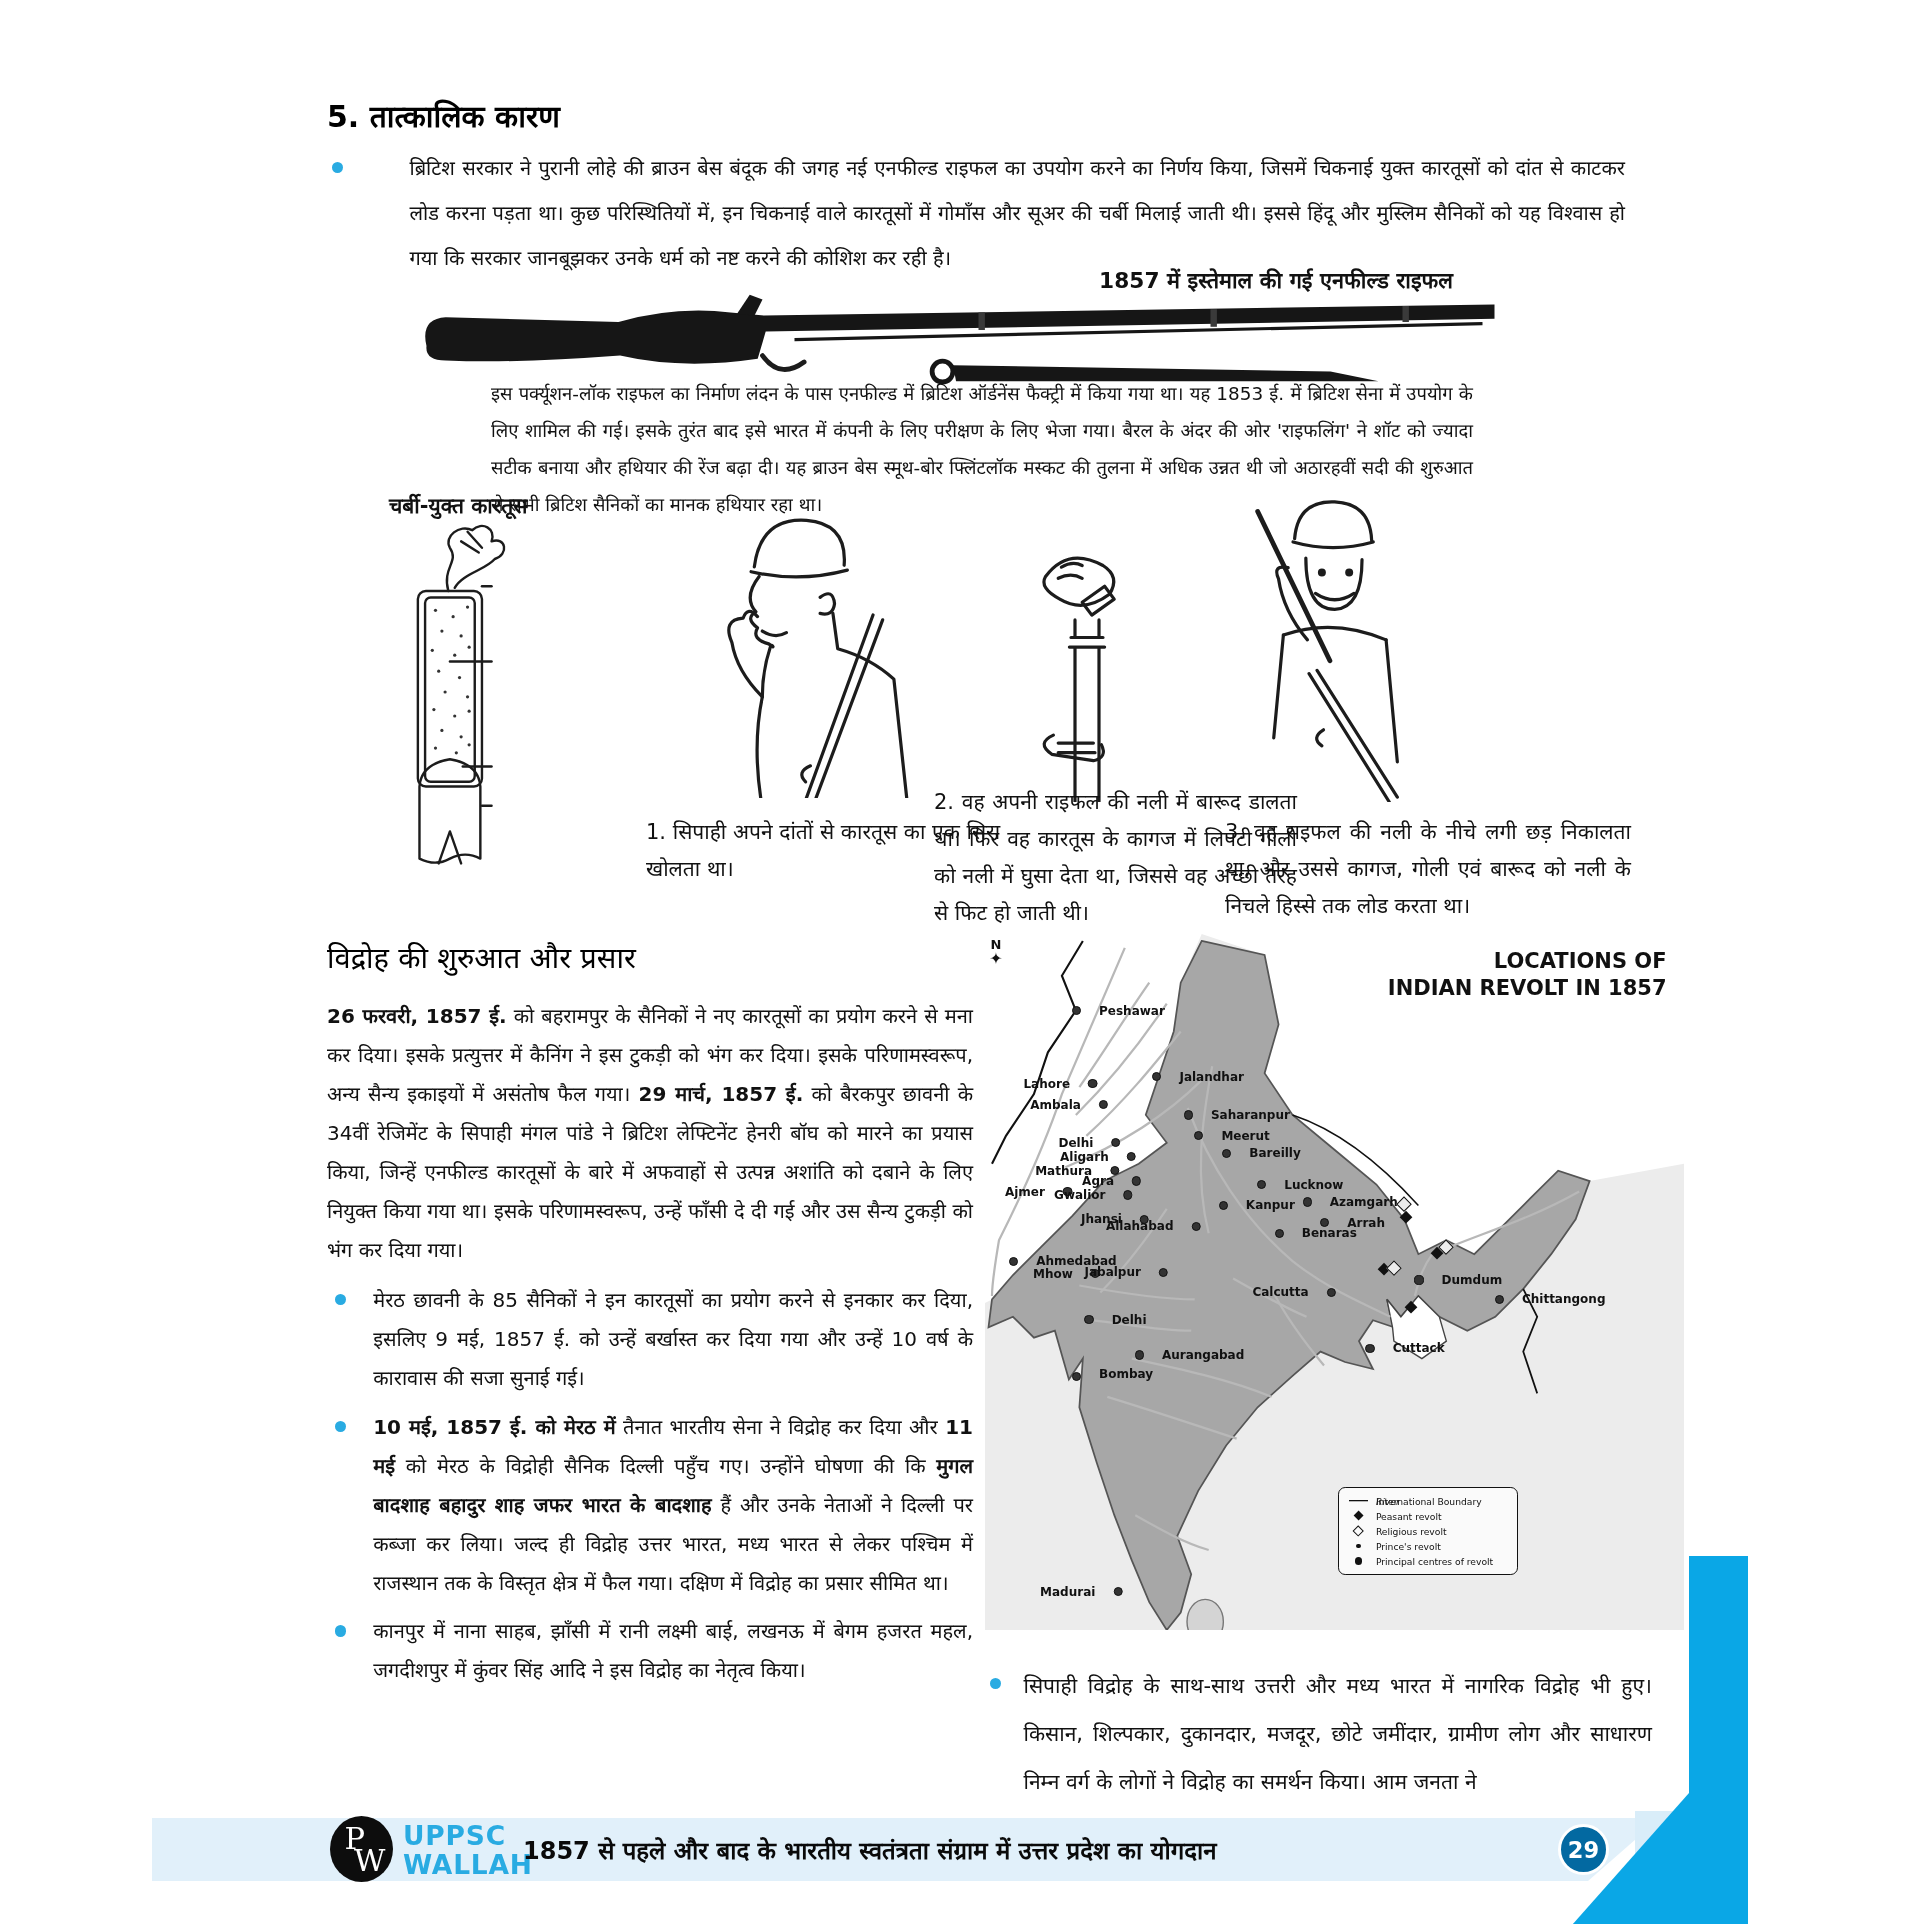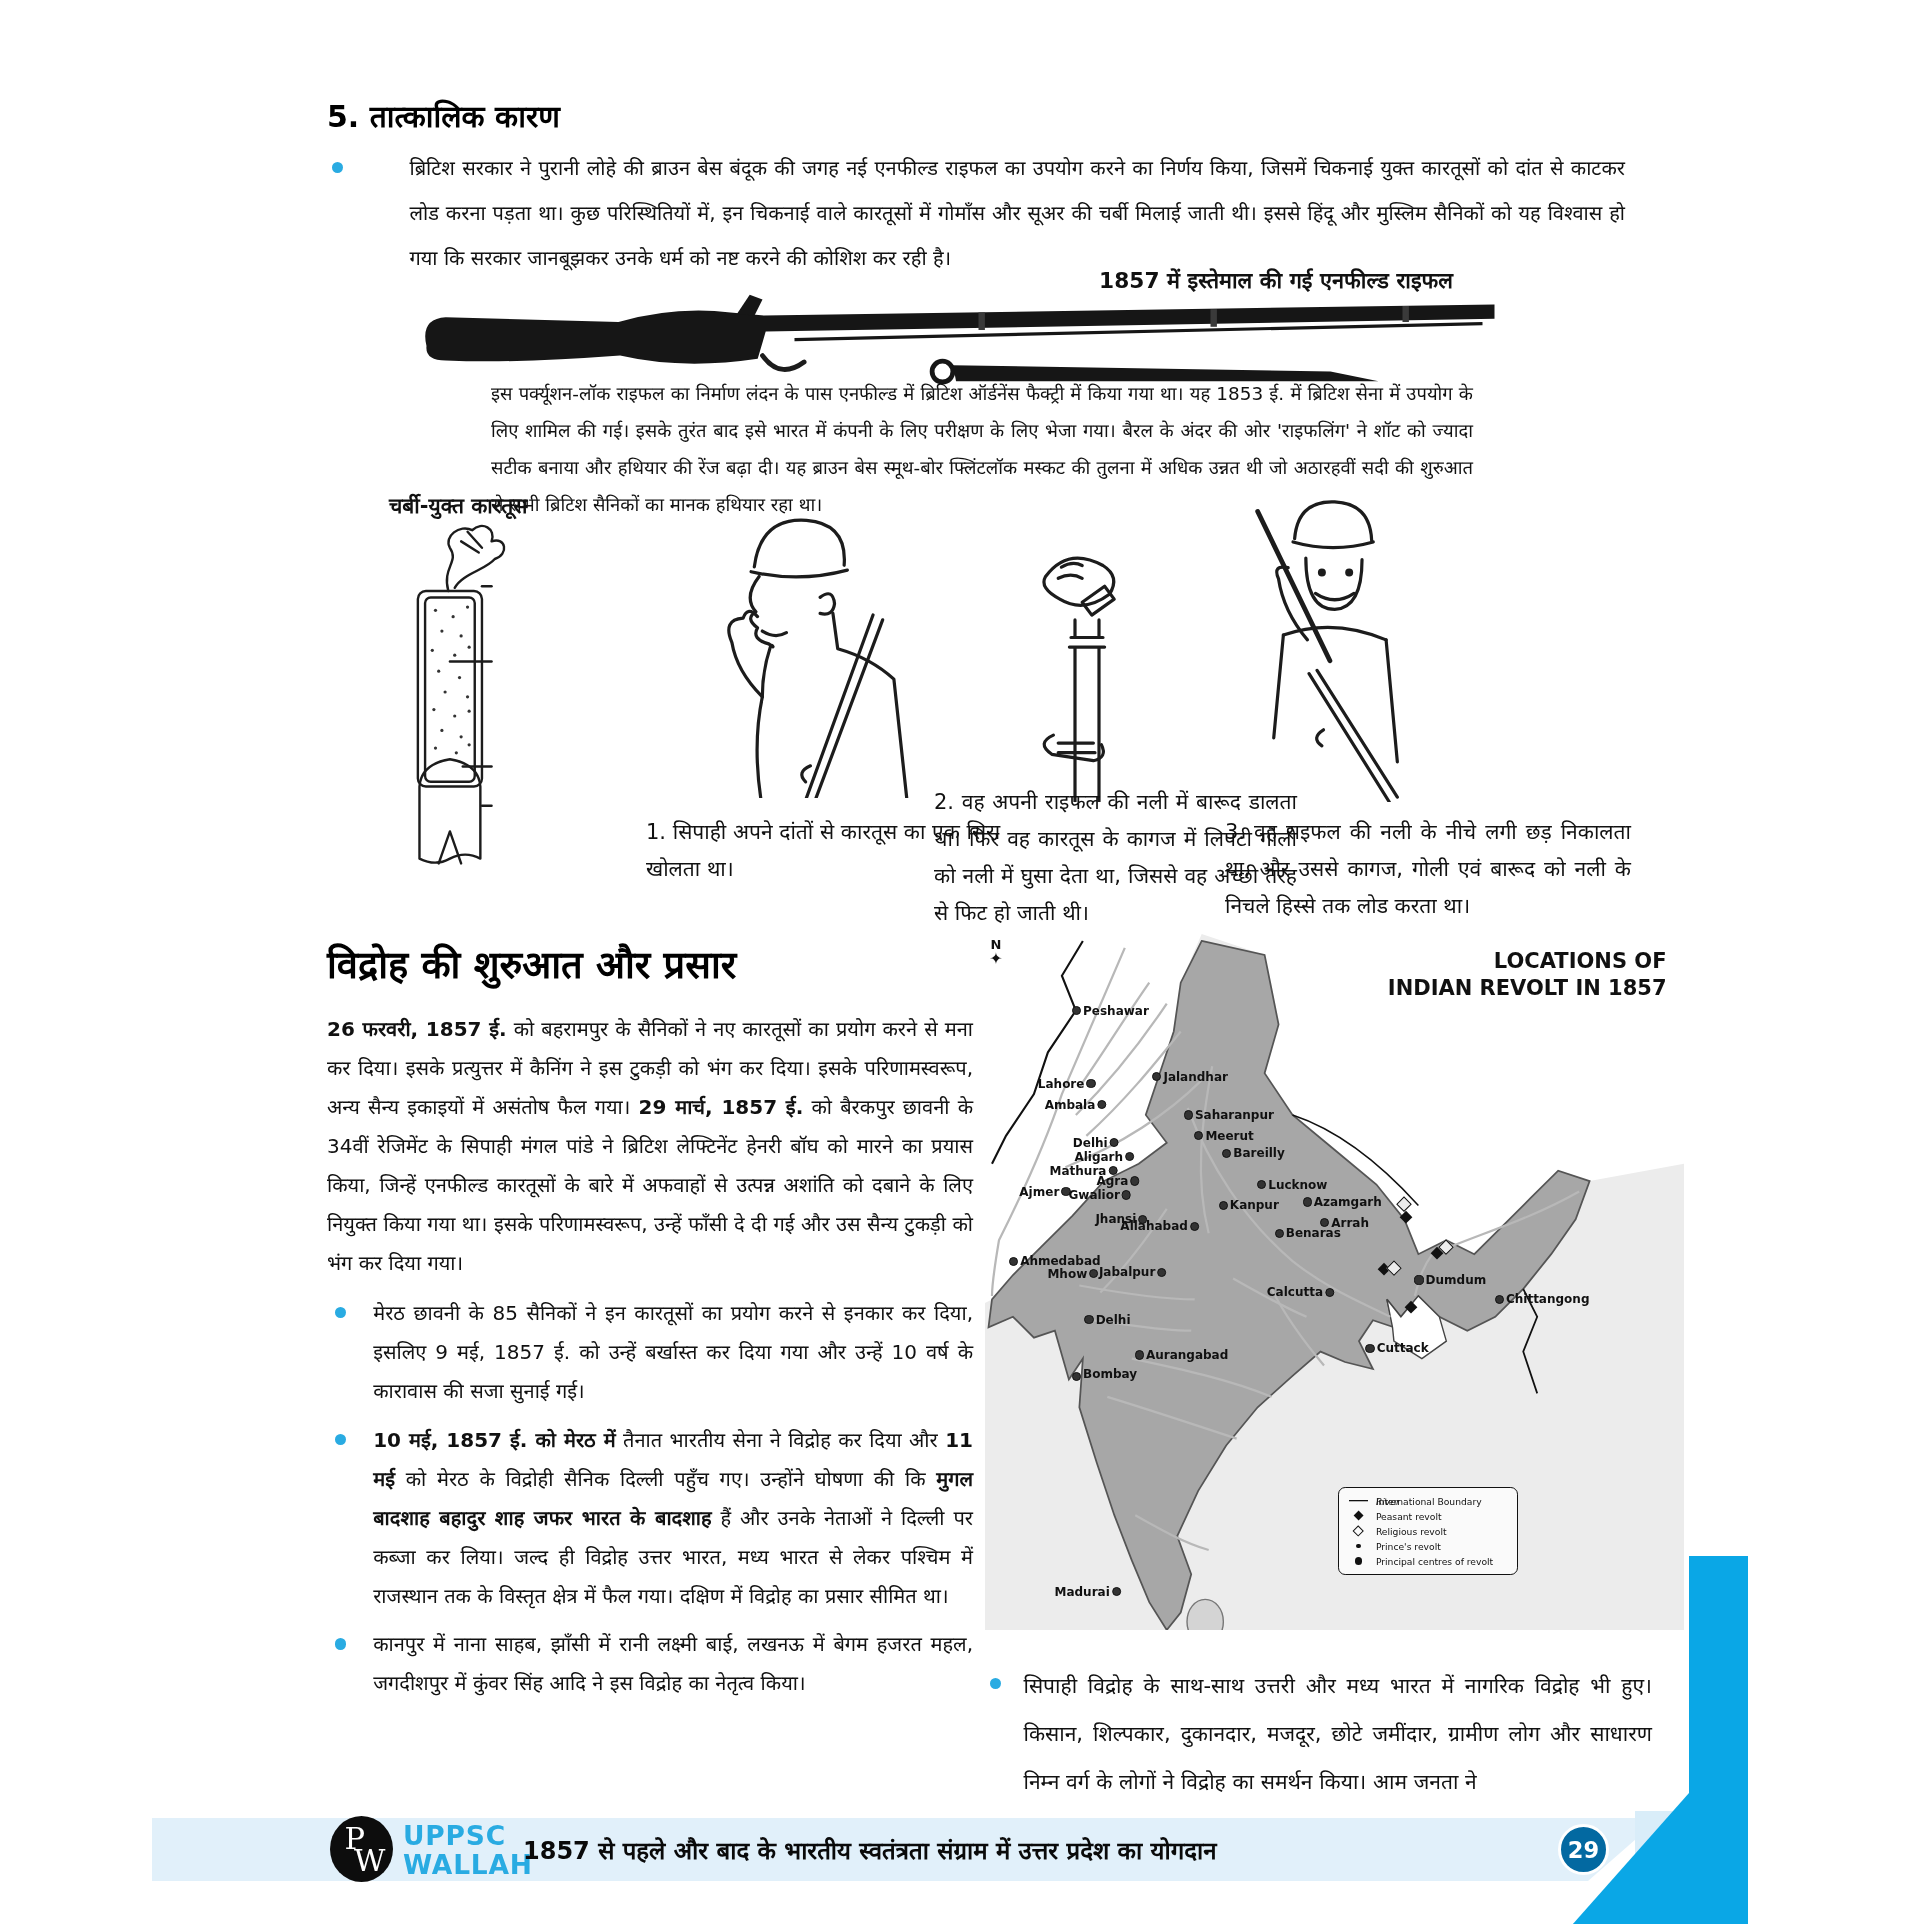--- a/index.html
+++ b/index.html
@@ -1,42 +1,42 @@
 <!DOCTYPE html>
 <html style="font-size:13px"><head>
 <meta charset="utf-8">
 <style>
   html,body{margin:0;padding:0;background:#fff;}
   .page{position:relative;width:1925px;height:1925px;background:#ffffff;overflow:hidden;
         font-family:"DejaVu Sans","Liberation Sans",sans-serif;color:#111;}
   .abs{position:absolute;}
   .b{font-weight:bold;}
   .h1{position:absolute;left:327px;top:95px;font-size:30px;font-weight:bold;color:#000;margin:0;}
-  .h2{font-size:38px;font-weight:bold;color:#000;margin:0 0 21px 0;}
+  .h2{font-size:29px;font-weight:normal;color:#000;margin:0 0 21px 0;}
   .brow{display:flex;align-items:flex-start;}
   .bdot{flex:none;width:11.2px;height:11.2px;border-radius:50%;background:#29abe2;margin:16px 22.5px 0 4.8px;}
   .intro-text{font-size:20px;line-height:45px;text-align:justify;margin-left:44px;}
   .rifle-caption{position:absolute;left:882px;top:265px;width:571px;text-align:right;font-size:21.7px;font-weight:bold;}
   .rifle-para{position:absolute;left:491px;top:375px;width:982px;font-size:18.4px;line-height:37px;text-align:justify;margin:0;}
   .cartridge{position:absolute;left:365px;top:491px;width:298px;height:395px;}
   .cart-title{position:absolute;left:24px;top:0;font-size:21px;font-weight:bold;}
   .cart-label{position:absolute;left:42%;font-size:20px;white-space:nowrap;transform:translateY(-50%);}
   .figcap{position:absolute;font-size:21px;line-height:37px;margin:12px;}
   .leftcol{position:absolute;left:327px;top:937px;width:646px;}
   .para{font-size:20px;line-height:39px;text-align:justify;margin:0 0 11.2px 0;}
   .blist .brow{margin-bottom:9.6px;}
   .blist .bdot{margin-left:8px;margin-right:27px;margin-top:13px;}
   .btxt{font-size:20px;line-height:39px;text-align:justify;flex:1;}
   
   .map{position:absolute;left:985px;top:934px;width:699px;height:696px;background:#ececec;overflow:hidden;}
   .map svg.base{position:absolute;left:0;top:0;width:100%;height:100%;}
   .mtitle{position:absolute;right:2.5%;top:2%;text-align:right;font-size:21px;font-weight:bold;line-height:1.3;color:#111;}
   .compass{position:absolute;left:0.6%;top:0.6%;text-align:center;font-size:13px;font-weight:bold;line-height:1;}
   .compass .star{font-size:16px;line-height:1;}
-  .city{position:absolute;display:flex;align-items:center;gap:2px;transform:translate(-4px,-50%);
+  .city{position:absolute;display:flex;align-items:center;gap:18px;transform:translate(-4px,-50%);
         font-weight:bold;font-size:12px;color:#111;white-space:nowrap;}
   .city .mk{flex:none;width:7.2px;height:7.2px;border-radius:50%;background:#333;border:0.8px solid #111;}
   .city.dot-r{flex-direction:row-reverse;transform:translate(-90%,-50%);}
   .mov{position:absolute;font-weight:bold;font-size:11.6px;line-height:1.2;color:#111;white-space:pre-line;}
   .riv{position:absolute;font-style:italic;font-size:10px;color:#444;white-space:nowrap;transform-origin:0 50%;}
   .sea{position:absolute;font-style:italic;font-size:15.2px;color:#222;text-align:center;line-height:1.3;
        font-family:"DejaVu Serif","Liberation Serif",serif;white-space:pre-line;}
   .mkx{position:absolute;width:8.8px;height:8.8px;background:#111;transform:translate(-50%,-50%) rotate(45deg);}
   .mkx.od{background:#ececec;border:1.6px solid #111;}
   .mkx.d{background:#111;}

